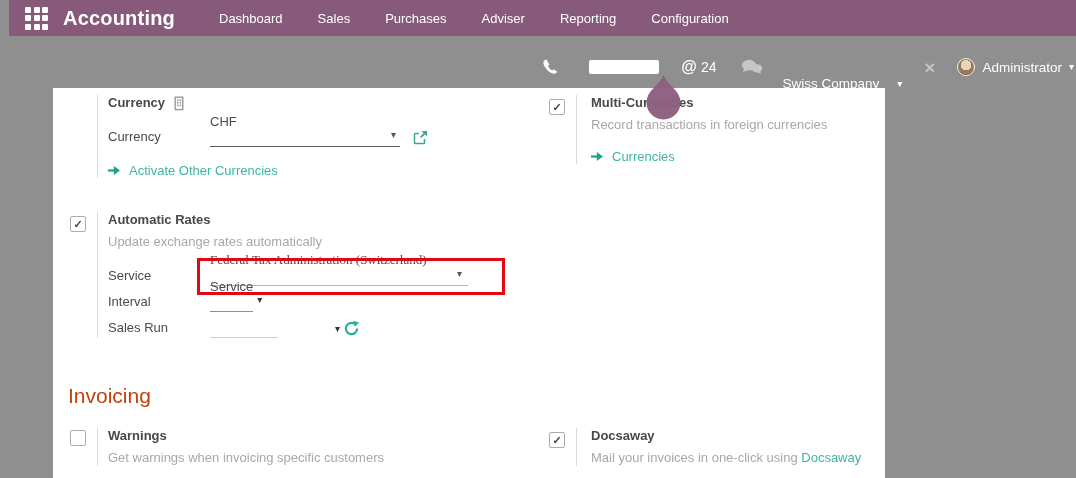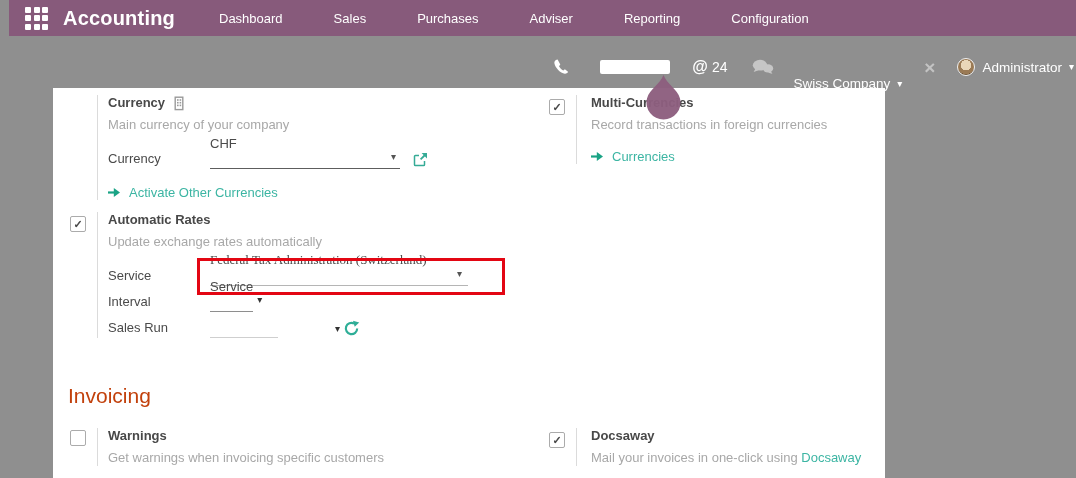--- a/index.html
+++ b/index.html
@@ -12,37 +12,37 @@
   }
   
   .navbar {
     position:absolute; top:0; left:9px; width:1076px; height:36px;
     background:#875A7B; display:flex; align-items:center; z-index:10;
   }
   .apps-icon { margin-left:16px; width:23px; height:23px; display:grid;
     grid-template-columns:repeat(3,6px); grid-template-rows:repeat(3,6px); gap:2.5px; cursor:pointer; }
   .apps-icon i { background:#fff; border-radius:1px; }
   .brand { color:#fff; font-size:20px; font-weight:bold; margin-left:15px; letter-spacing:.2px; }
-  .menu { display:flex; margin-left:44px; gap:51px; }
+  .menu { display:flex; margin-left:44px; gap:35px; }
   .menu-item { color:#fff; font-size:13px; cursor:pointer; white-space:nowrap; }
   
   .systray {
     position:absolute; top:46px; left:0; width:1076px; height:42px;
     background:#8f8f8f; display:flex; align-items:center; justify-content:flex-end;
     color:#fff; font-size:13.5px; z-index:5;
   }
   .systray > * { flex:0 0 auto; }
   .tray-phone { margin-right:32px; cursor:pointer; display:flex; }
   .progress { width:70px; height:14px; background:#fff; border-radius:2px; overflow:hidden; cursor:pointer; }
   .progress-fill { height:100%; background:#47b347; }
   .at-badge { margin-left:22px; display:flex; align-items:baseline; gap:4px; cursor:pointer; }
   .at-sym { font-size:16px; font-weight:bold; }
   .at-count { font-size:14px; }
   .tray-chat { margin-left:24px; cursor:pointer; display:flex; }
-  .company-switch { margin-left:20px; display:flex; align-items:center; gap:7px; cursor:pointer;margin-top:33px; }
+  .company-switch { margin-left:20px; display:flex; align-items:center; gap:18px; cursor:pointer;margin-top:33px; }
   .caret { font-size:10px; line-height:1; }
   .tray-close { margin-left:22px; font-size:19px; font-weight:bold; color:#c3c3c3; cursor:pointer; line-height:1; }
   .user-menu { margin-left:22px; display:flex; align-items:center; gap:7px; cursor:pointer; margin-right:2px; }
   .avatar { width:18px; height:18px; border-radius:50%;
     background: radial-gradient(circle at 50% 38%, #e9d6b8 0 40%, #9a7a55 41% 70%, #6e5436 71%); border:1px solid #f0f0f0; }
   
   .sheet { position:absolute; left:53px; top:88px; width:832px; height:390px; background:#fff; z-index:5; }
   .setting { position:absolute; display:flex; align-items:stretch; }
   .cb-col { width:16px; padding-top:2px; }
   .checkbox { display:inline-block; width:16px; height:16px; background:#fff;
@@ -153,21 +153,20 @@
               <rect x="5" y="3.2" width="1.6" height="1.6"></rect>
                 <rect x="7.6" y="3.2" width="1.6" height="1.6"></rect>
               <rect x="5" y="5.9" width="1.6" height="1.6"></rect>
                 <rect x="7.6" y="5.9" width="1.6" height="1.6"></rect>
               <rect x="5" y="8.6" width="1.6" height="1.6"></rect>
                 <rect x="7.6" y="8.6" width="1.6" height="1.6"></rect>
             </g>
           </svg>
         </span>
       </div>
-      <div class="sec-sub">Main currency of your company</div>
       <div class="fields">
         <div class="frow">
           <span class="flabel">Currency</span>
           <span class="fvalue fv-chf">
             <span>CHF</span>
             <span class="caret">▾</span>
           </span>
           <span class="ext-link">
             <svg width="16" height="16" viewBox="0 0 16 16">
               <path d="M7 3.6H3.4a.9.9 0 0 0-.9.9v8.2c0 .5.4.9.9.9h8.2c.5 0 .9-.4.9-.9V9" fill="none" stroke="#35ab96" stroke-width="1.5"></path>

